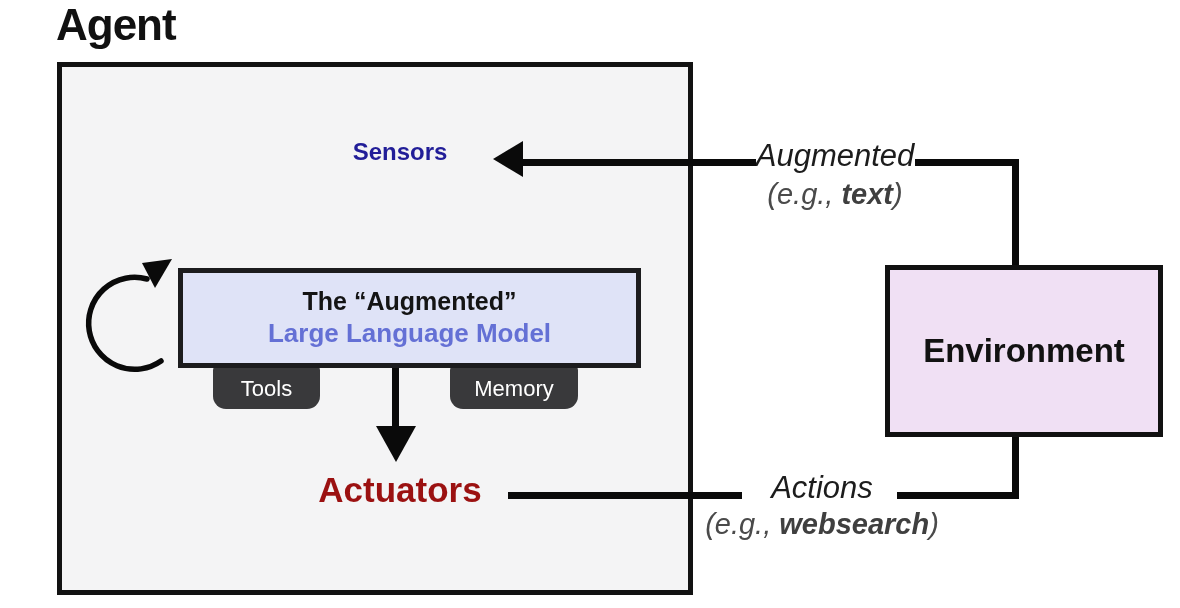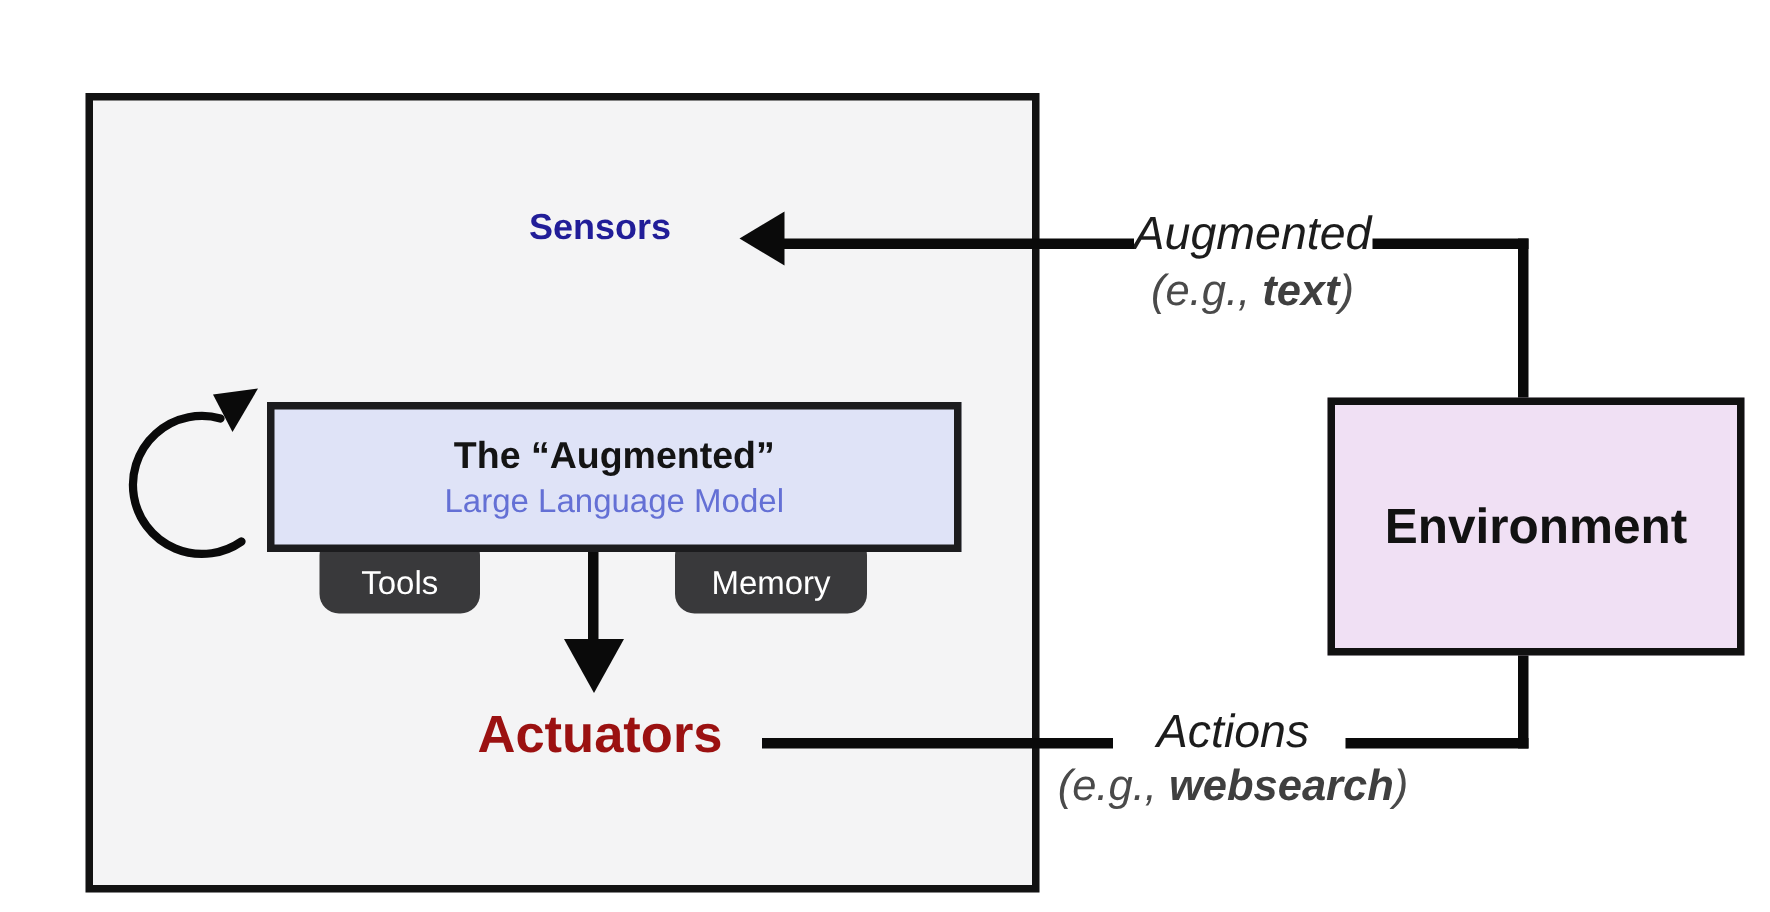--- a/index.html
+++ b/index.html
@@ -26,21 +26,21 @@
   .planning-label .dark{color:#3d3d3d;}
 
   
   .llm-box{
     left:178px;top:268px;width:463px;height:100px;box-sizing:border-box;
     border:5px solid #1c1c1e;background:var(--llm-fill,#dfe3f7);
     display:flex;flex-direction:column;justify-content:center;align-items:center;
     z-index:4;text-align:center;line-height:1.28;
   }
   .llm-line1{font-size:25px;font-weight:700;color:#141414;}
-  .llm-line2{font-size:22px;font-weight:400;color:var(--llm-accent,#6470d5);text-align:right;}
+  .llm-line2{font-size:26px;font-weight:700;color:var(--llm-accent,#6470d5);text-align:right;}
 
   .tab{
     top:360px;height:49px;box-sizing:border-box;background:var(--tab-fill,#39393b);
     border-radius:10px 10px 13px 13px;color:#fff;font-size:22px;
     display:flex;align-items:flex-end;justify-content:center;
     padding-bottom:7px;z-index:2;
   }
   .tab-tools{left:213px;width:107px;}
   .tab-memory{left:450px;width:128px;}
 
@@ -78,20 +78,21 @@
   .l-percepts-right{left:915px;top:159px;width:104px;height:7px;}
   .l-percepts-vert{left:1012px;top:159px;width:7px;height:108px;}
 
   .loop-svg{left:78px;top:246px;width:120px;height:155px;z-index:2;}
 </style>
 </head>
 <body>
 
 <div class="stage">
 
+  <div class="abs agent-title">Agent</div>
   <div class="abs agent-box"></div>
 
   <div class="abs sensors-label">Sensors</div>
   <div class="abs line l-sensors-shaft"></div>
   <div class="abs h-sensors"></div>
   <div class="abs line l-sensors-llm"></div>
 
 
   <svg class="abs loop-svg" viewBox="0 0 120 155" xmlns="http://www.w3.org/2000/svg">
     <path d="M 83 115 A 46 46 0 1 1 69 33" fill="none" stroke="#0a0a0a" stroke-width="5.5" stroke-linecap="round"></path>

